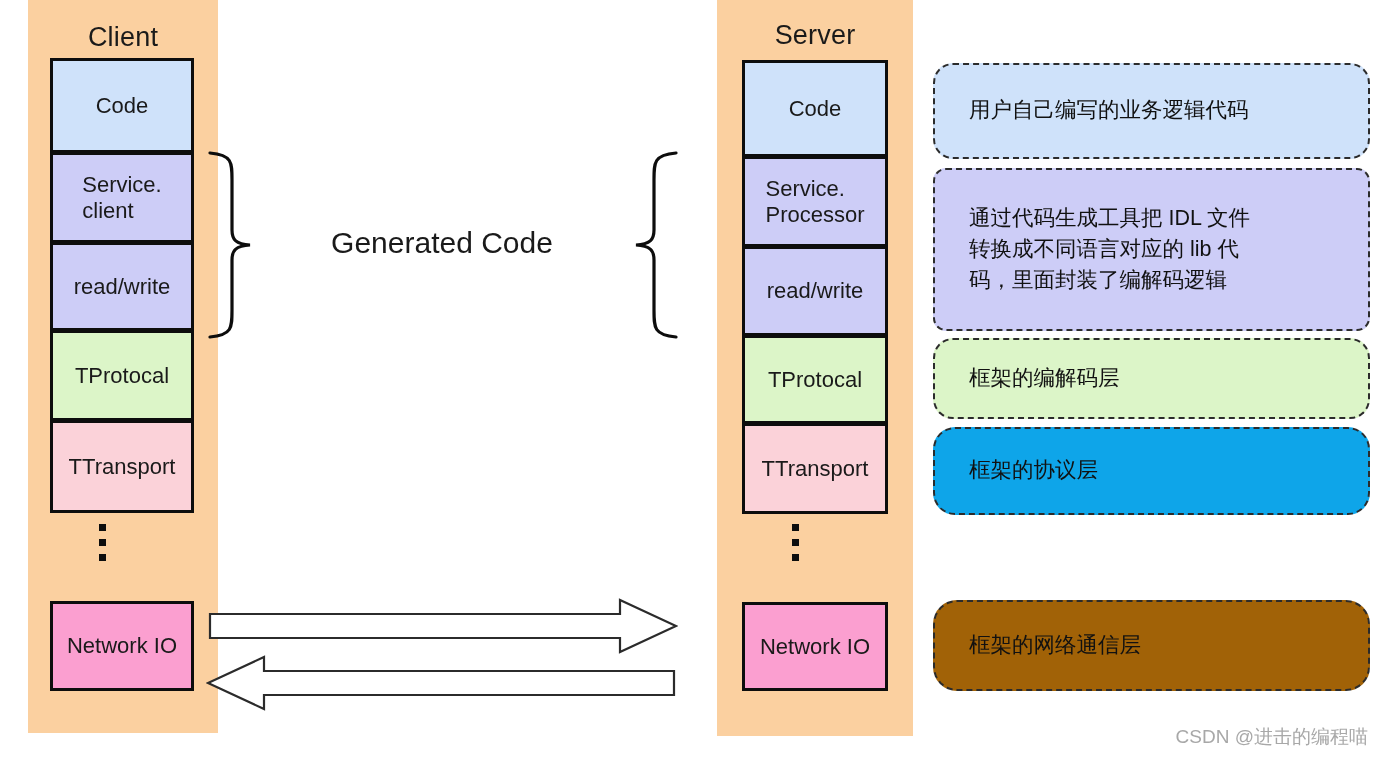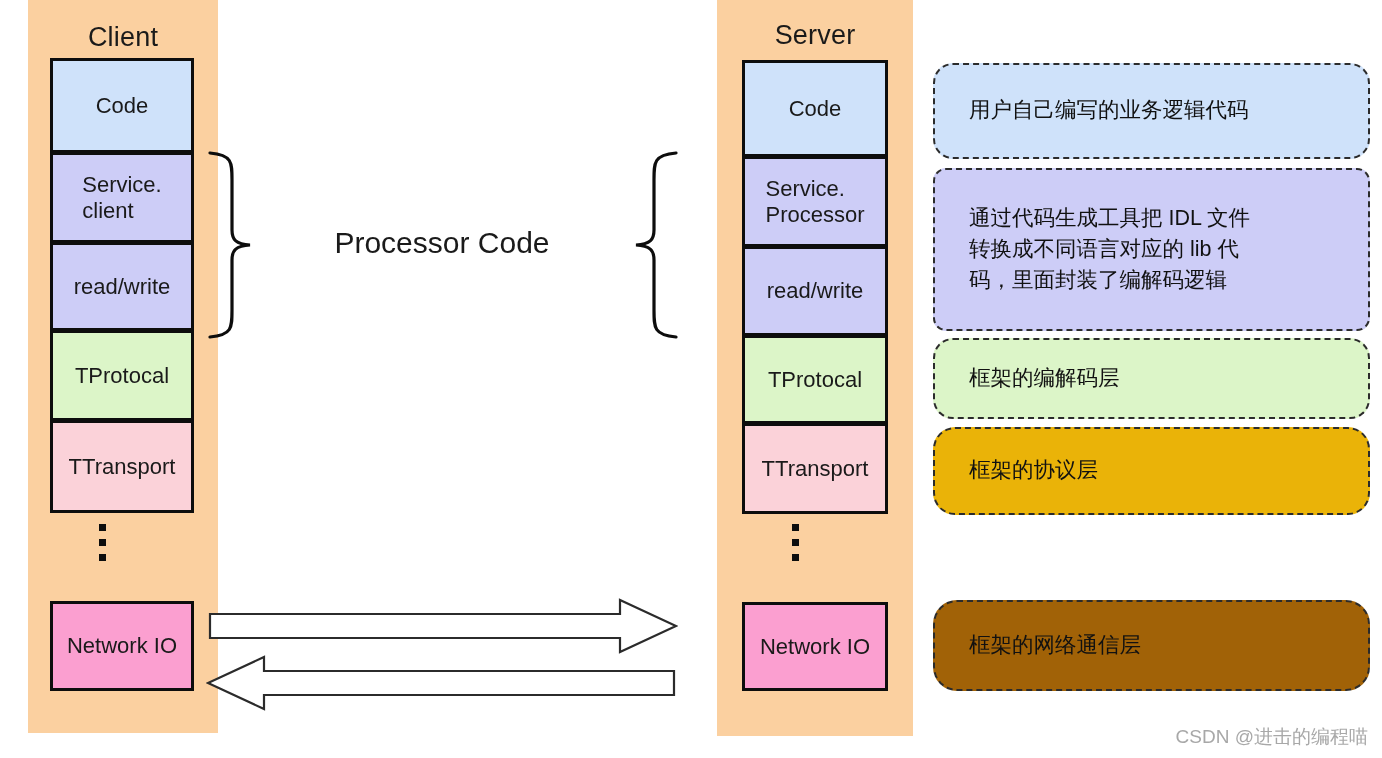--- a/index.html
+++ b/index.html
@@ -187,37 +187,37 @@
       <i></i>
         <i></i>
         <i></i>
     </div>
   </div>
 
   <svg class="brace-svg" id="left-brace" width="62" height="190" viewBox="0 0 62 190">
     <path d="M4 3 C26 5 26 12 26 30 L26 80 C26 90 30 94 44 95 C30 96 26 100 26 110 L26 160 C26 178 26 185 4 187" fill="none" stroke="#0d0d0d" stroke-width="3.2" stroke-linecap="round"></path>
   </svg>
 
-  <div id="generated-code-label">Processor Code</div>
+  <div id="generated-code-label">Generated Code</div>
 
   <svg class="brace-svg" id="right-brace" width="62" height="190" viewBox="0 0 62 190">
     <path d="M58 3 C36 5 36 12 36 30 L36 80 C36 90 32 94 18 95 C32 96 36 100 36 110 L36 160 C36 178 36 185 58 187" fill="none" stroke="#0d0d0d" stroke-width="3.2" stroke-linecap="round"></path>
   </svg>
 
   <svg id="arrow-right-svg" width="470" height="56" viewBox="0 0 470 56">
     <path class="block-arrow-shape" d="M2 16 L412 16 L412 2 L468 28 L412 54 L412 40 L2 40 Z"></path>
   </svg>
 
   <svg id="arrow-left-svg" width="470" height="56" viewBox="0 0 470 56">
     <path class="block-arrow-shape" d="M468 16 L58 16 L58 2 L2 28 L58 54 L58 40 L468 40 Z"></path>
   </svg>
 
   <div class="callout" id="callout-0" style="background: rgb(207, 226, 250);">用户自己编写的业务逻辑代码</div>
   <div class="callout" id="callout-1" style="background: rgb(205, 205, 247);">通过代码生成工具把 IDL 文件
 转换成不同语言对应的 lib 代
 码，里面封装了编解码逻辑</div>
   <div class="callout" id="callout-2" style="background: rgb(220, 245, 200);">框架的编解码层</div>
-  <div class="callout" id="callout-3" style="background: #eab308;">框架的协议层</div>
+  <div class="callout" id="callout-3" style="background: #0ea5e9;">框架的协议层</div>
   <div class="callout" id="callout-4" style="background: #a16207;">框架的网络通信层</div>
 
   <div id="watermark" style="color: rgb(168, 168, 168);">CSDN @进击的编程喵</div>
 
 </div>
 
 </body></html>

